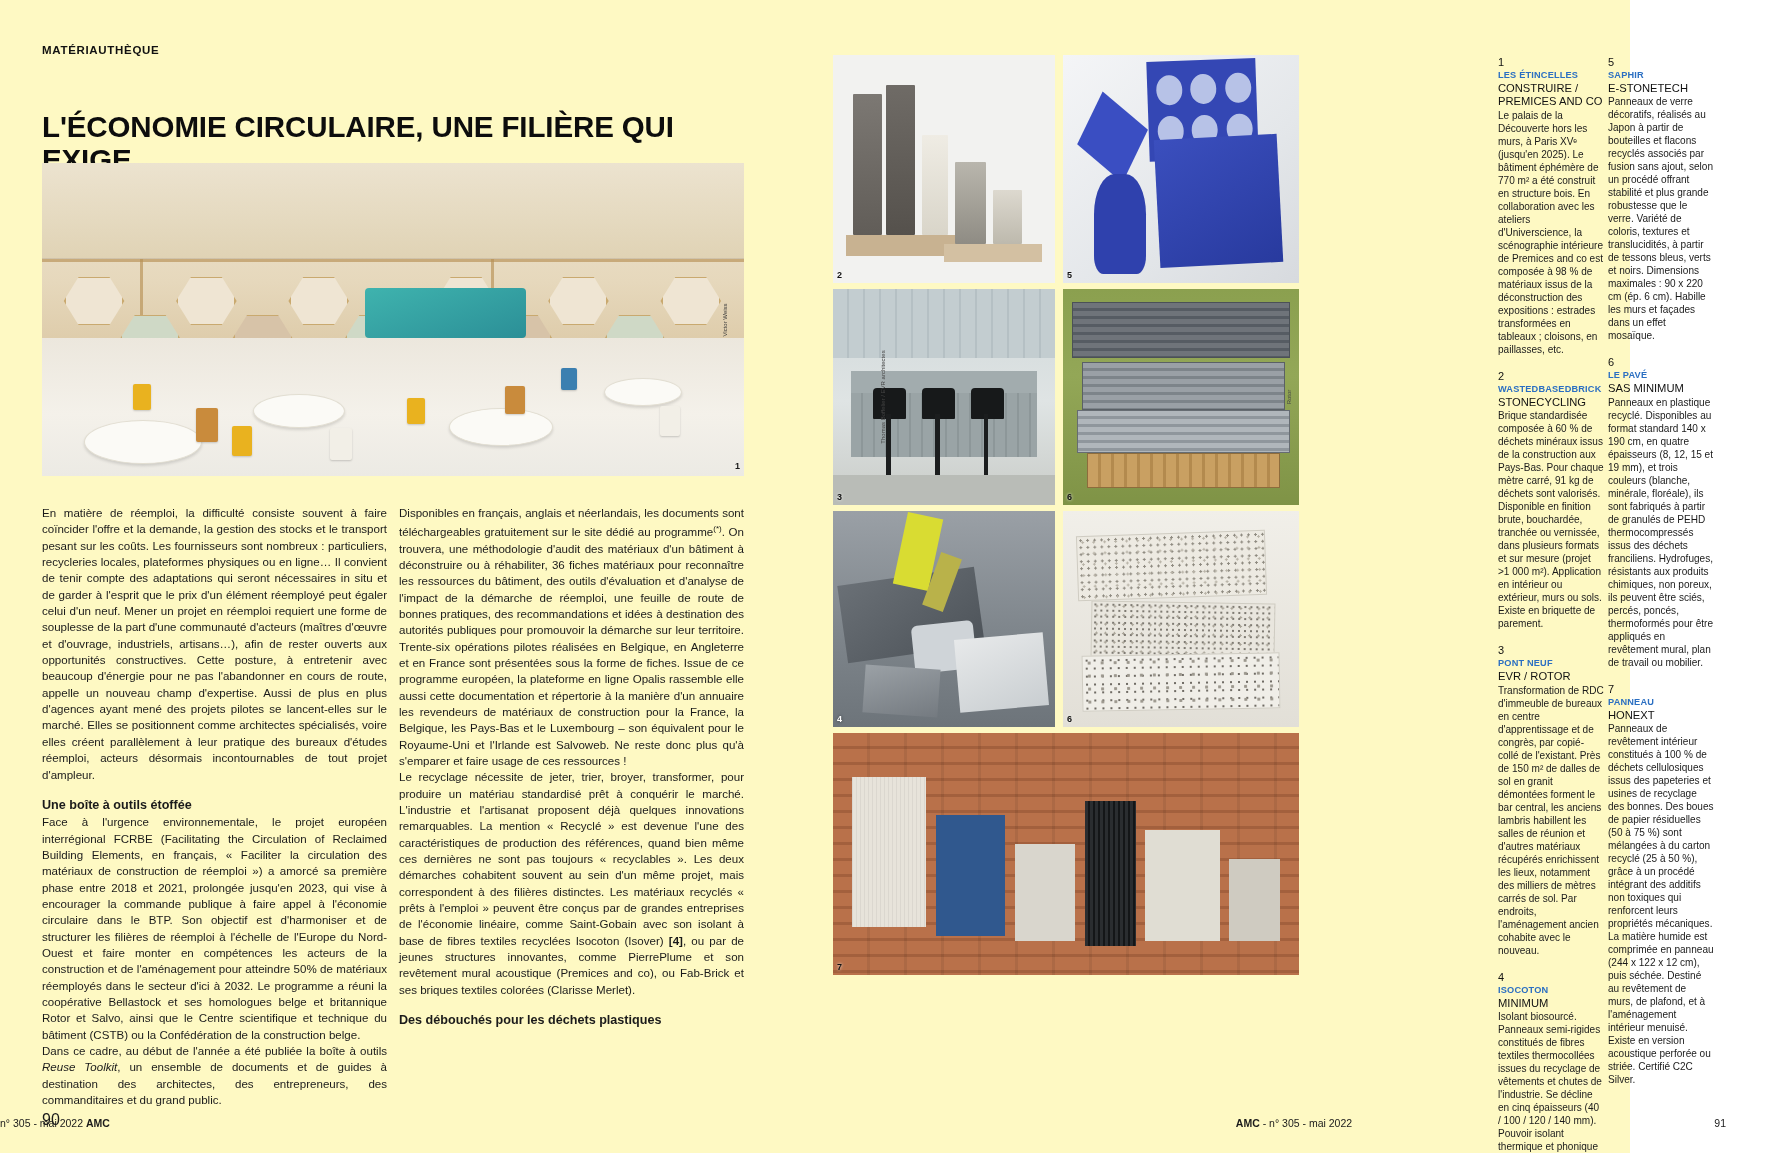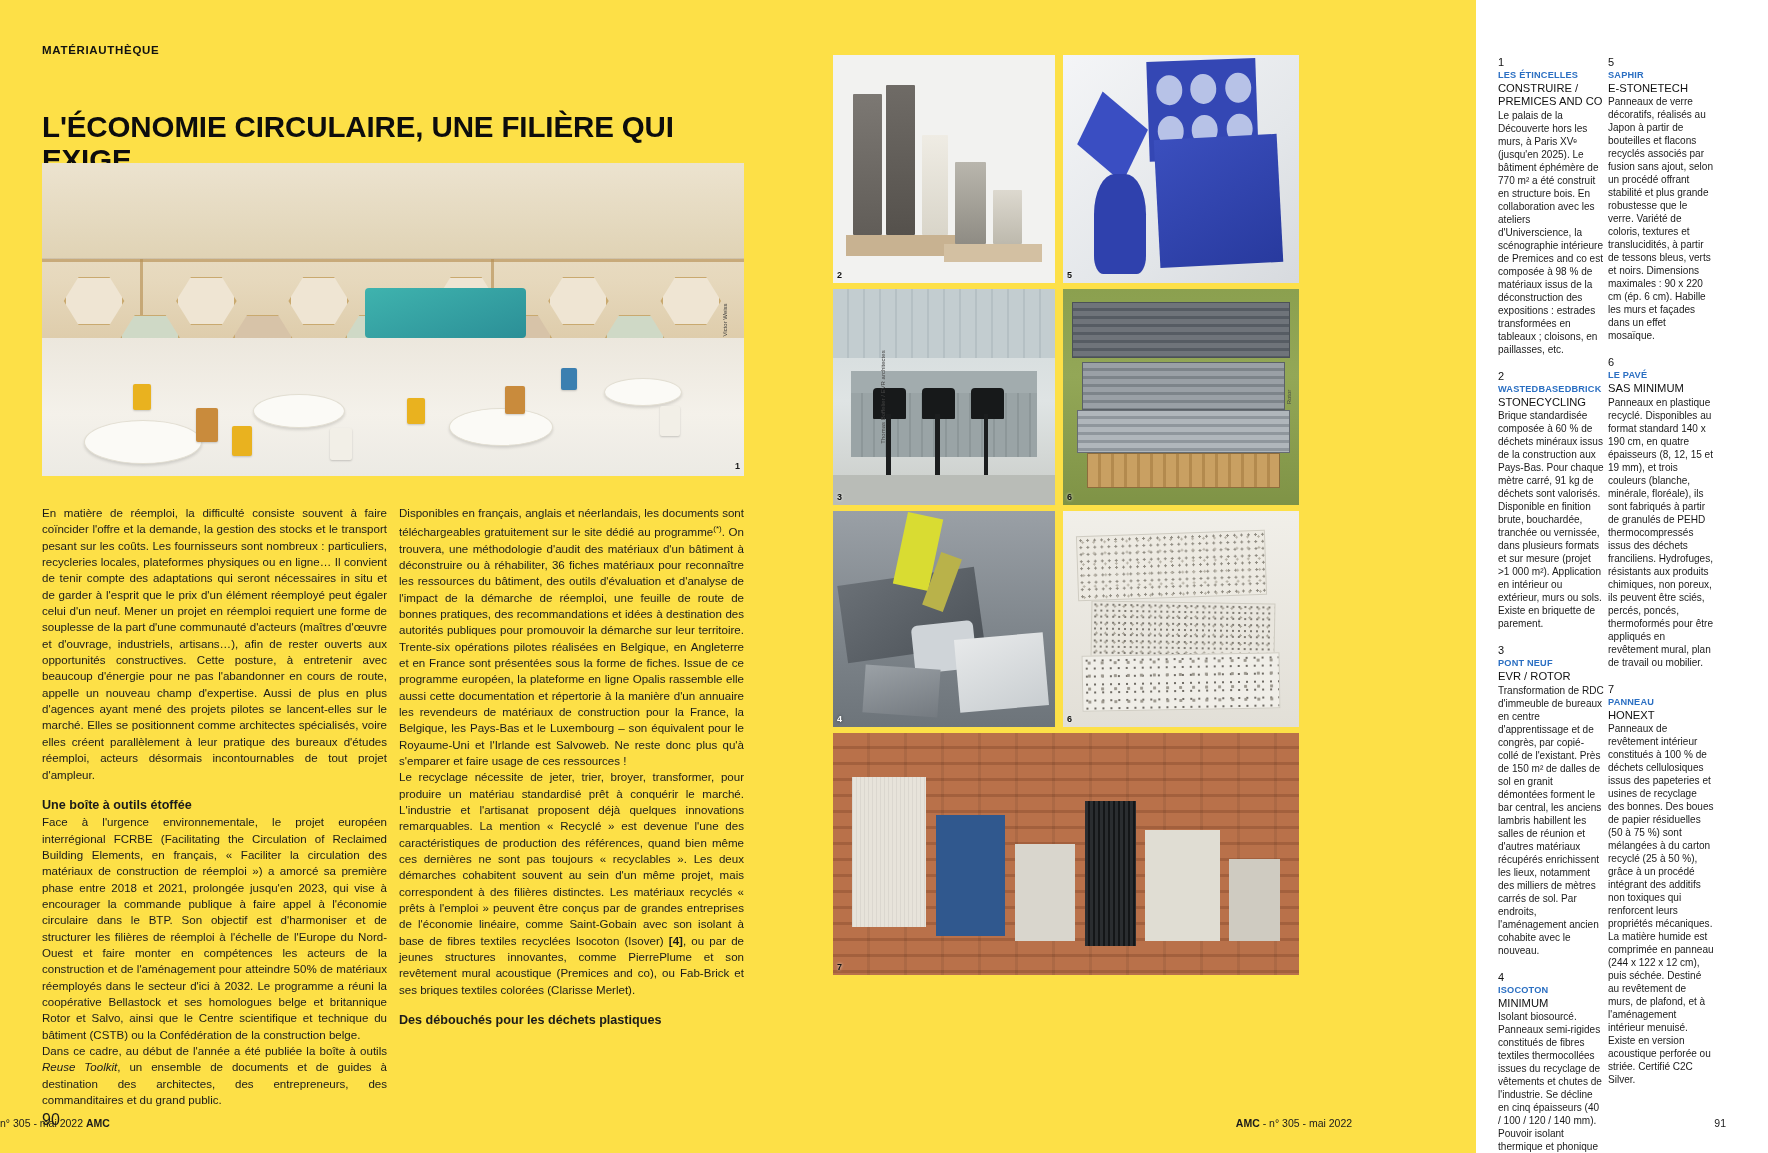--- a/index.html
+++ b/index.html
@@ -2,21 +2,21 @@
 <html><head>
 <meta charset="utf-8">
 <style>
   * { box-sizing: border-box; margin: 0; padding: 0; }
   html, body {
     width: 1768px; height: 1153px;
     background: #ffffff;
     font-family: "Liberation Sans", sans-serif;
     overflow: hidden;
   }
-  .spread { position: relative; width: 1476px; height: 1153px; background: #fde047; }
+  .spread { position: relative; width: 1630px; height: 1153px; background: #fef9c3; }
 
   
   .page-left { position: absolute; left: 0; top: 0; width: 820px; height: 1153px; }
   .rubric {
     position: absolute; left: 42px; top: 44px;
     font-size: 11.5px; font-weight: 700; letter-spacing: 0.06em;
     color: #111;
   }
   .headline {
     position: absolute; left: 42px; top: 110px; width: 700px;

